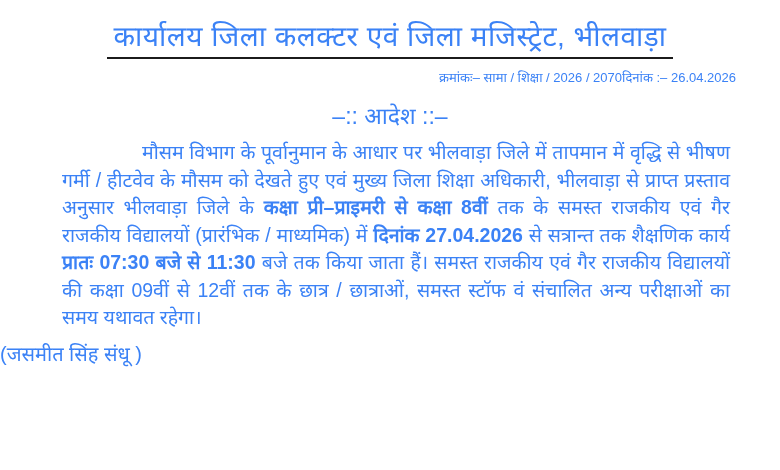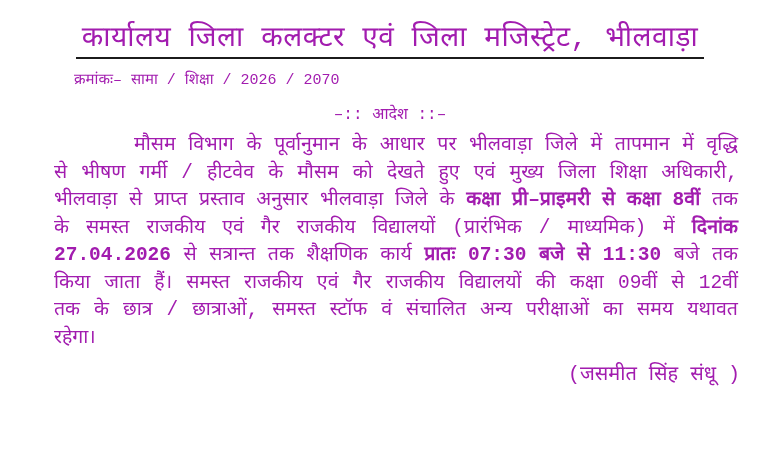--- a/index.html
+++ b/index.html
@@ -1,82 +1,83 @@
 <!DOCTYPE html>
 <html><head>
 <meta charset="utf-8">
 <style>
   html, body { margin: 0; padding: 0; background: #ffffff; }
   .page {
     position: relative;
     width: 780px;
     height: 468px;
     background: #ffffff;
-    color: #a21caf;
-    font-family: Liberation Mono, monospace;
+    color: #3b82f6;
+    font-family: Liberation Sans, sans-serif;
     overflow: hidden;
     box-sizing: border-box;
   }
   .title-row {
     text-align: center;
     padding-top: 16px;
   }
   .office-title {
     display: inline-block;
     font-size: 28px;
     font-weight: 500;
     letter-spacing: 0.5px;
     border-bottom: 2px solid #1b1b1b;
     padding: 0 6px 3px 6px;
     white-space: nowrap;
   }
   .meta-row {
     display: flex;
-    justify-content: flex-start;
+    justify-content: flex-end;
     align-items: baseline;
     margin: 9px 44px 0 74px;
-    font-size: 15px;
+    font-size: 13px;
     font-weight: 500;
   }
   .order-heading {
     text-align: center;
-    font-size: 16px;
+    font-size: 23px;
     font-weight: 500;
     margin-top: 13px;
   }
   .body-text {
     margin: 8px 42px 0 54px;
     font-size: 19.5px;
     line-height: 27.5px;
     text-align: justify;
   }
-  .body-text p { margin: 0; }
+  .body-text p { margin: 8px; }
   .para-1 { text-indent: 80px; }
   .para-2 { text-indent: 58px; }
   .b { font-weight: bold; }
   .signature {
     margin-top: 8px;
-    text-align: right;
-    padding-right: 40px;
+    text-align: left;
+    padding-right: 32px;
     font-size: 20px;
     line-height: 29px;
   }
   .sig-designation { padding-right: 26px; }
 </style>
 </head>
 <body>
 
 <div class="page">
 
   <div class="title-row">
     <span class="office-title">कार्यालय जिला कलक्टर एवं जिला मजिस्ट्रेट, भीलवाड़ा</span>
   </div>
 
   <div class="meta-row">
     <span>क्रमांकः–  सामा / शिक्षा / 2026 / 2070</span>
+    <span>दिनांक :– 26.04.2026</span>
   </div>
 
   <div class="order-heading">–:: आदेश ::–</div>
 
   <div class="body-text">
     <p class="para-1"><span>मौसम विभाग के पूर्वानुमान के आधार पर भीलवाड़ा जिले में तापमान में वृद्धि से भीषण गर्मी / हीटवेव के मौसम को देखते हुए एवं मुख्य जिला शिक्षा अधिकारी, भीलवाड़ा से प्राप्त प्रस्ताव अनुसार भीलवाड़ा जिले के </span><span class="b">कक्षा प्री–प्राइमरी से कक्षा 8वीं</span><span> तक के समस्त राजकीय एवं गैर राजकीय विद्यालयों (प्रारंभिक / माध्यमिक) में </span><span class="b">दिनांक 27.04.2026</span><span> से सत्रान्त तक शैक्षणिक कार्य </span><span class="b">प्रातः 07:30 बजे से 11:30</span><span> बजे तक किया जाता हैं। समस्त राजकीय एवं गैर राजकीय विद्यालयों की कक्षा 09वीं से 12वीं तक के छात्र / छात्राओं, समस्त स्टॉफ वं संचालित अन्य परीक्षाओं का समय यथावत रहेगा।</span></p>
   </div>
 
   <div class="signature">
     <div class="sig-name">(जसमीत सिंह संधू )</div>

